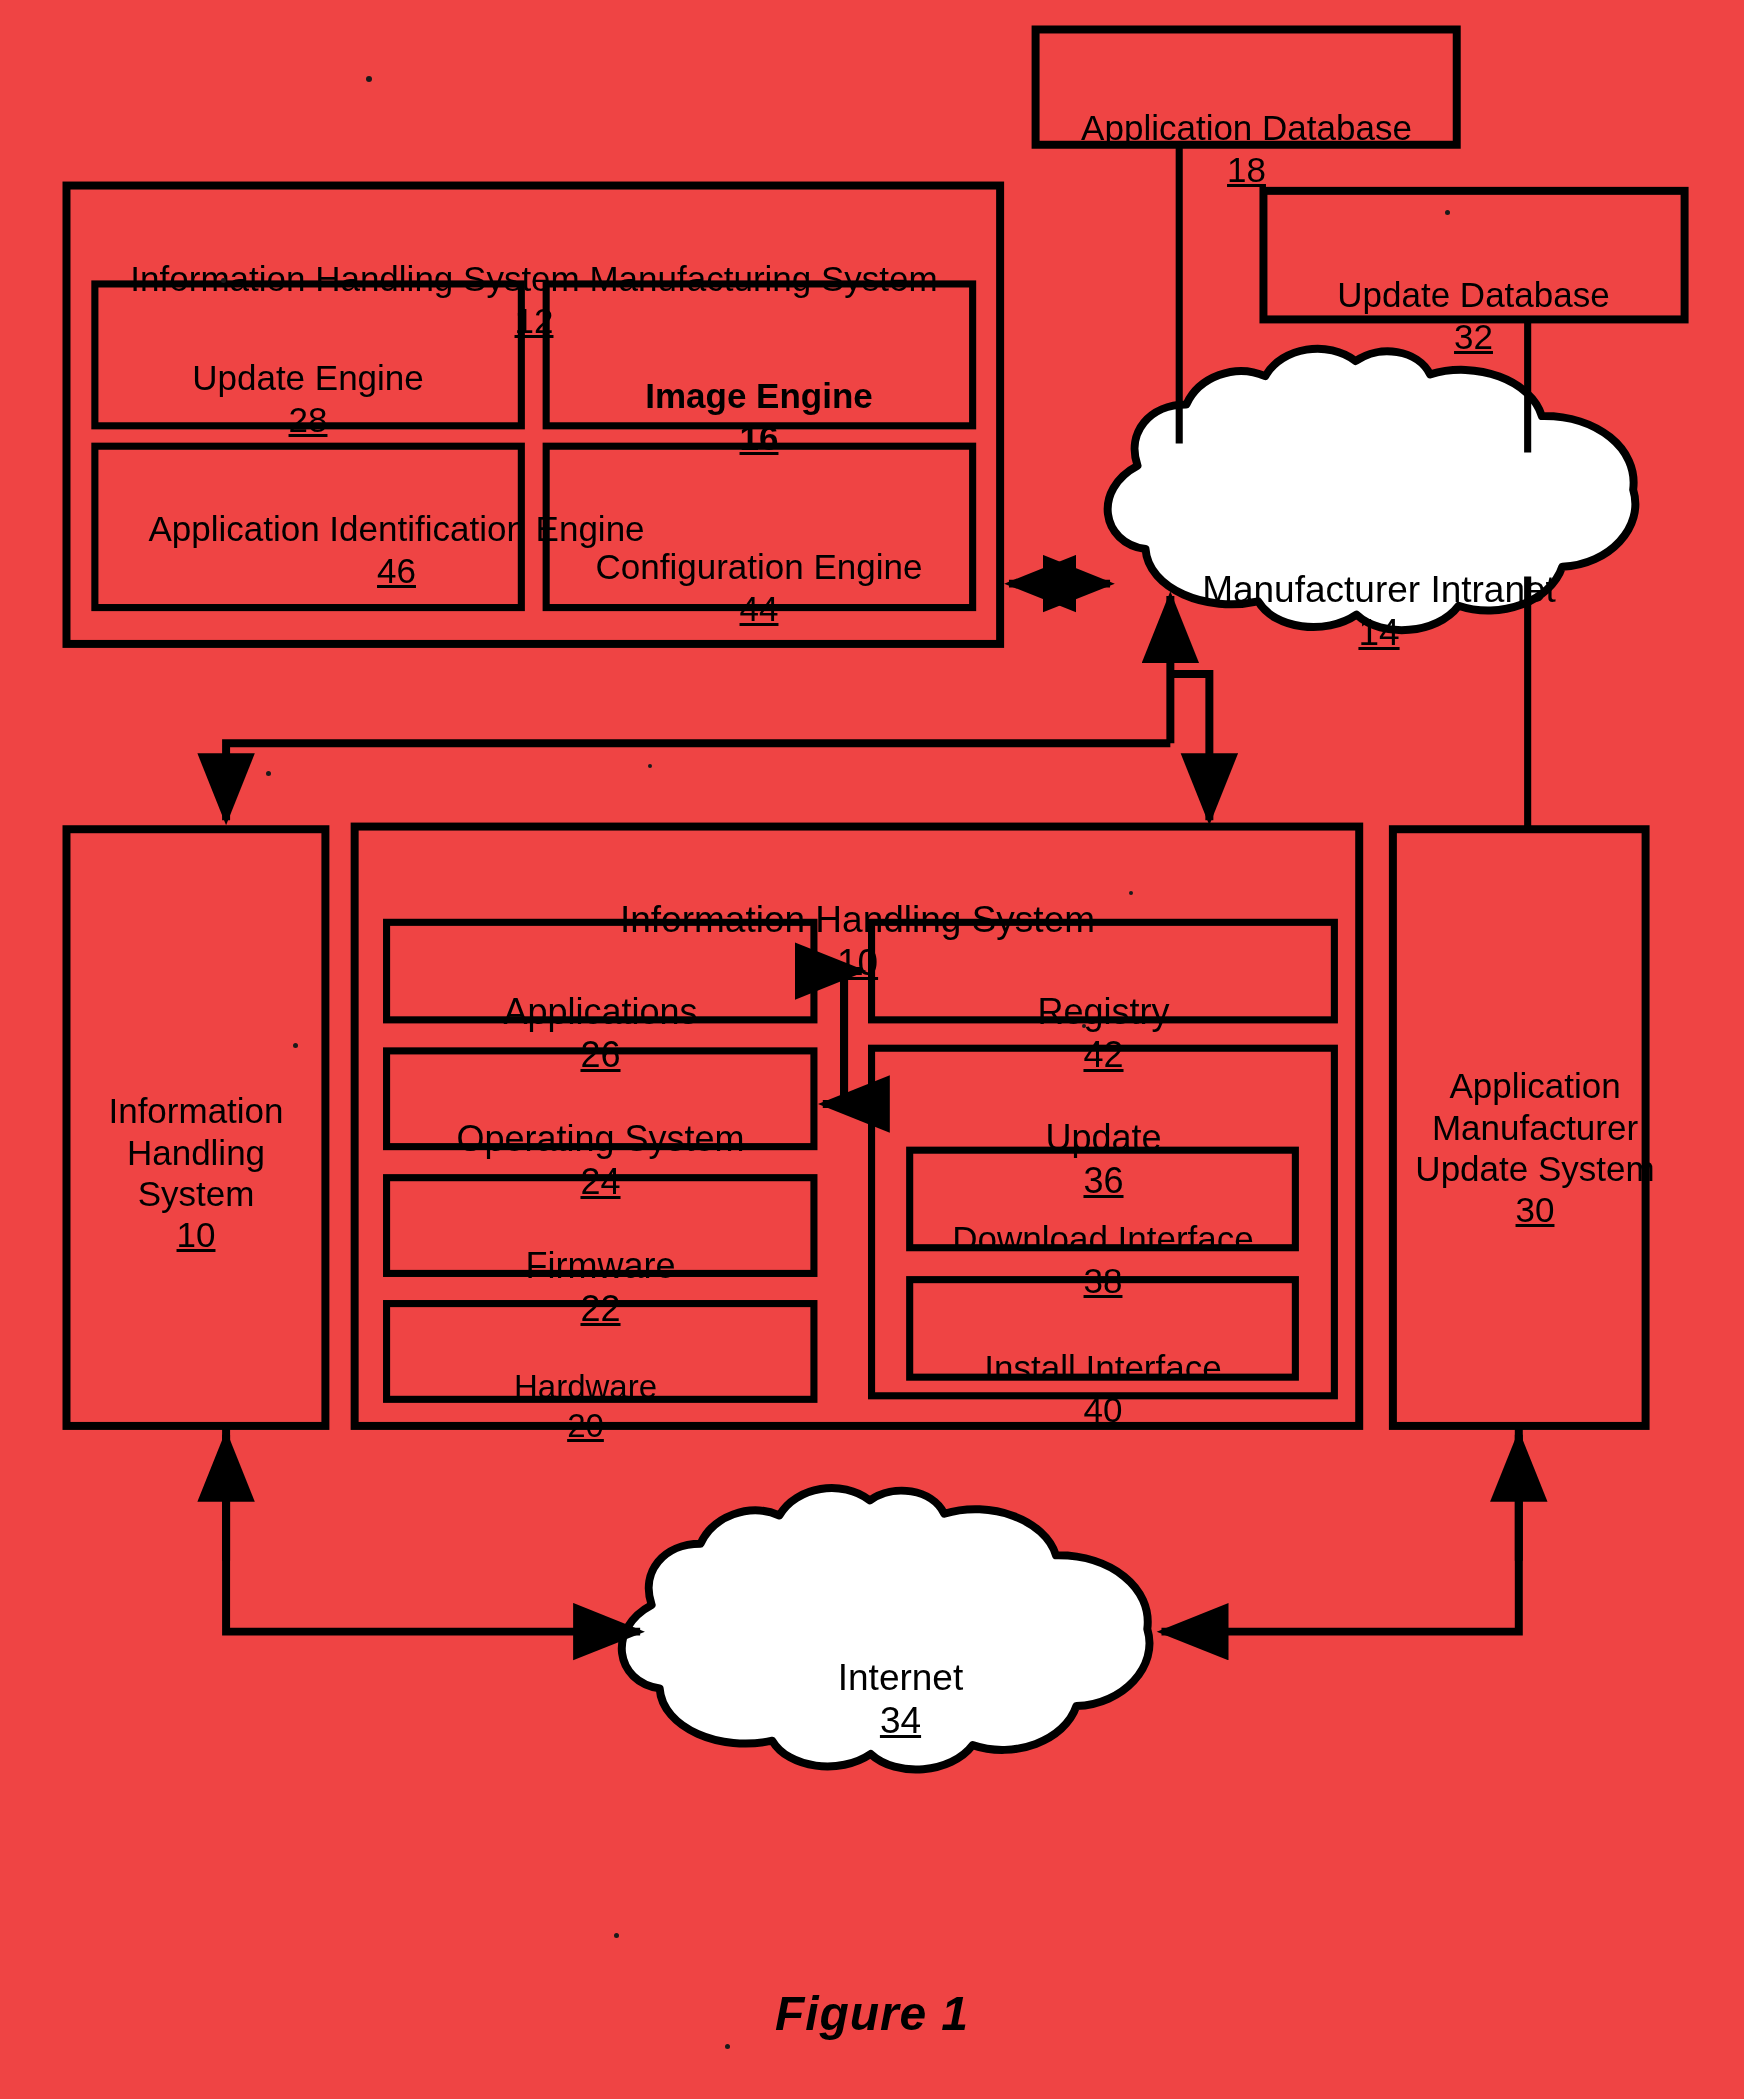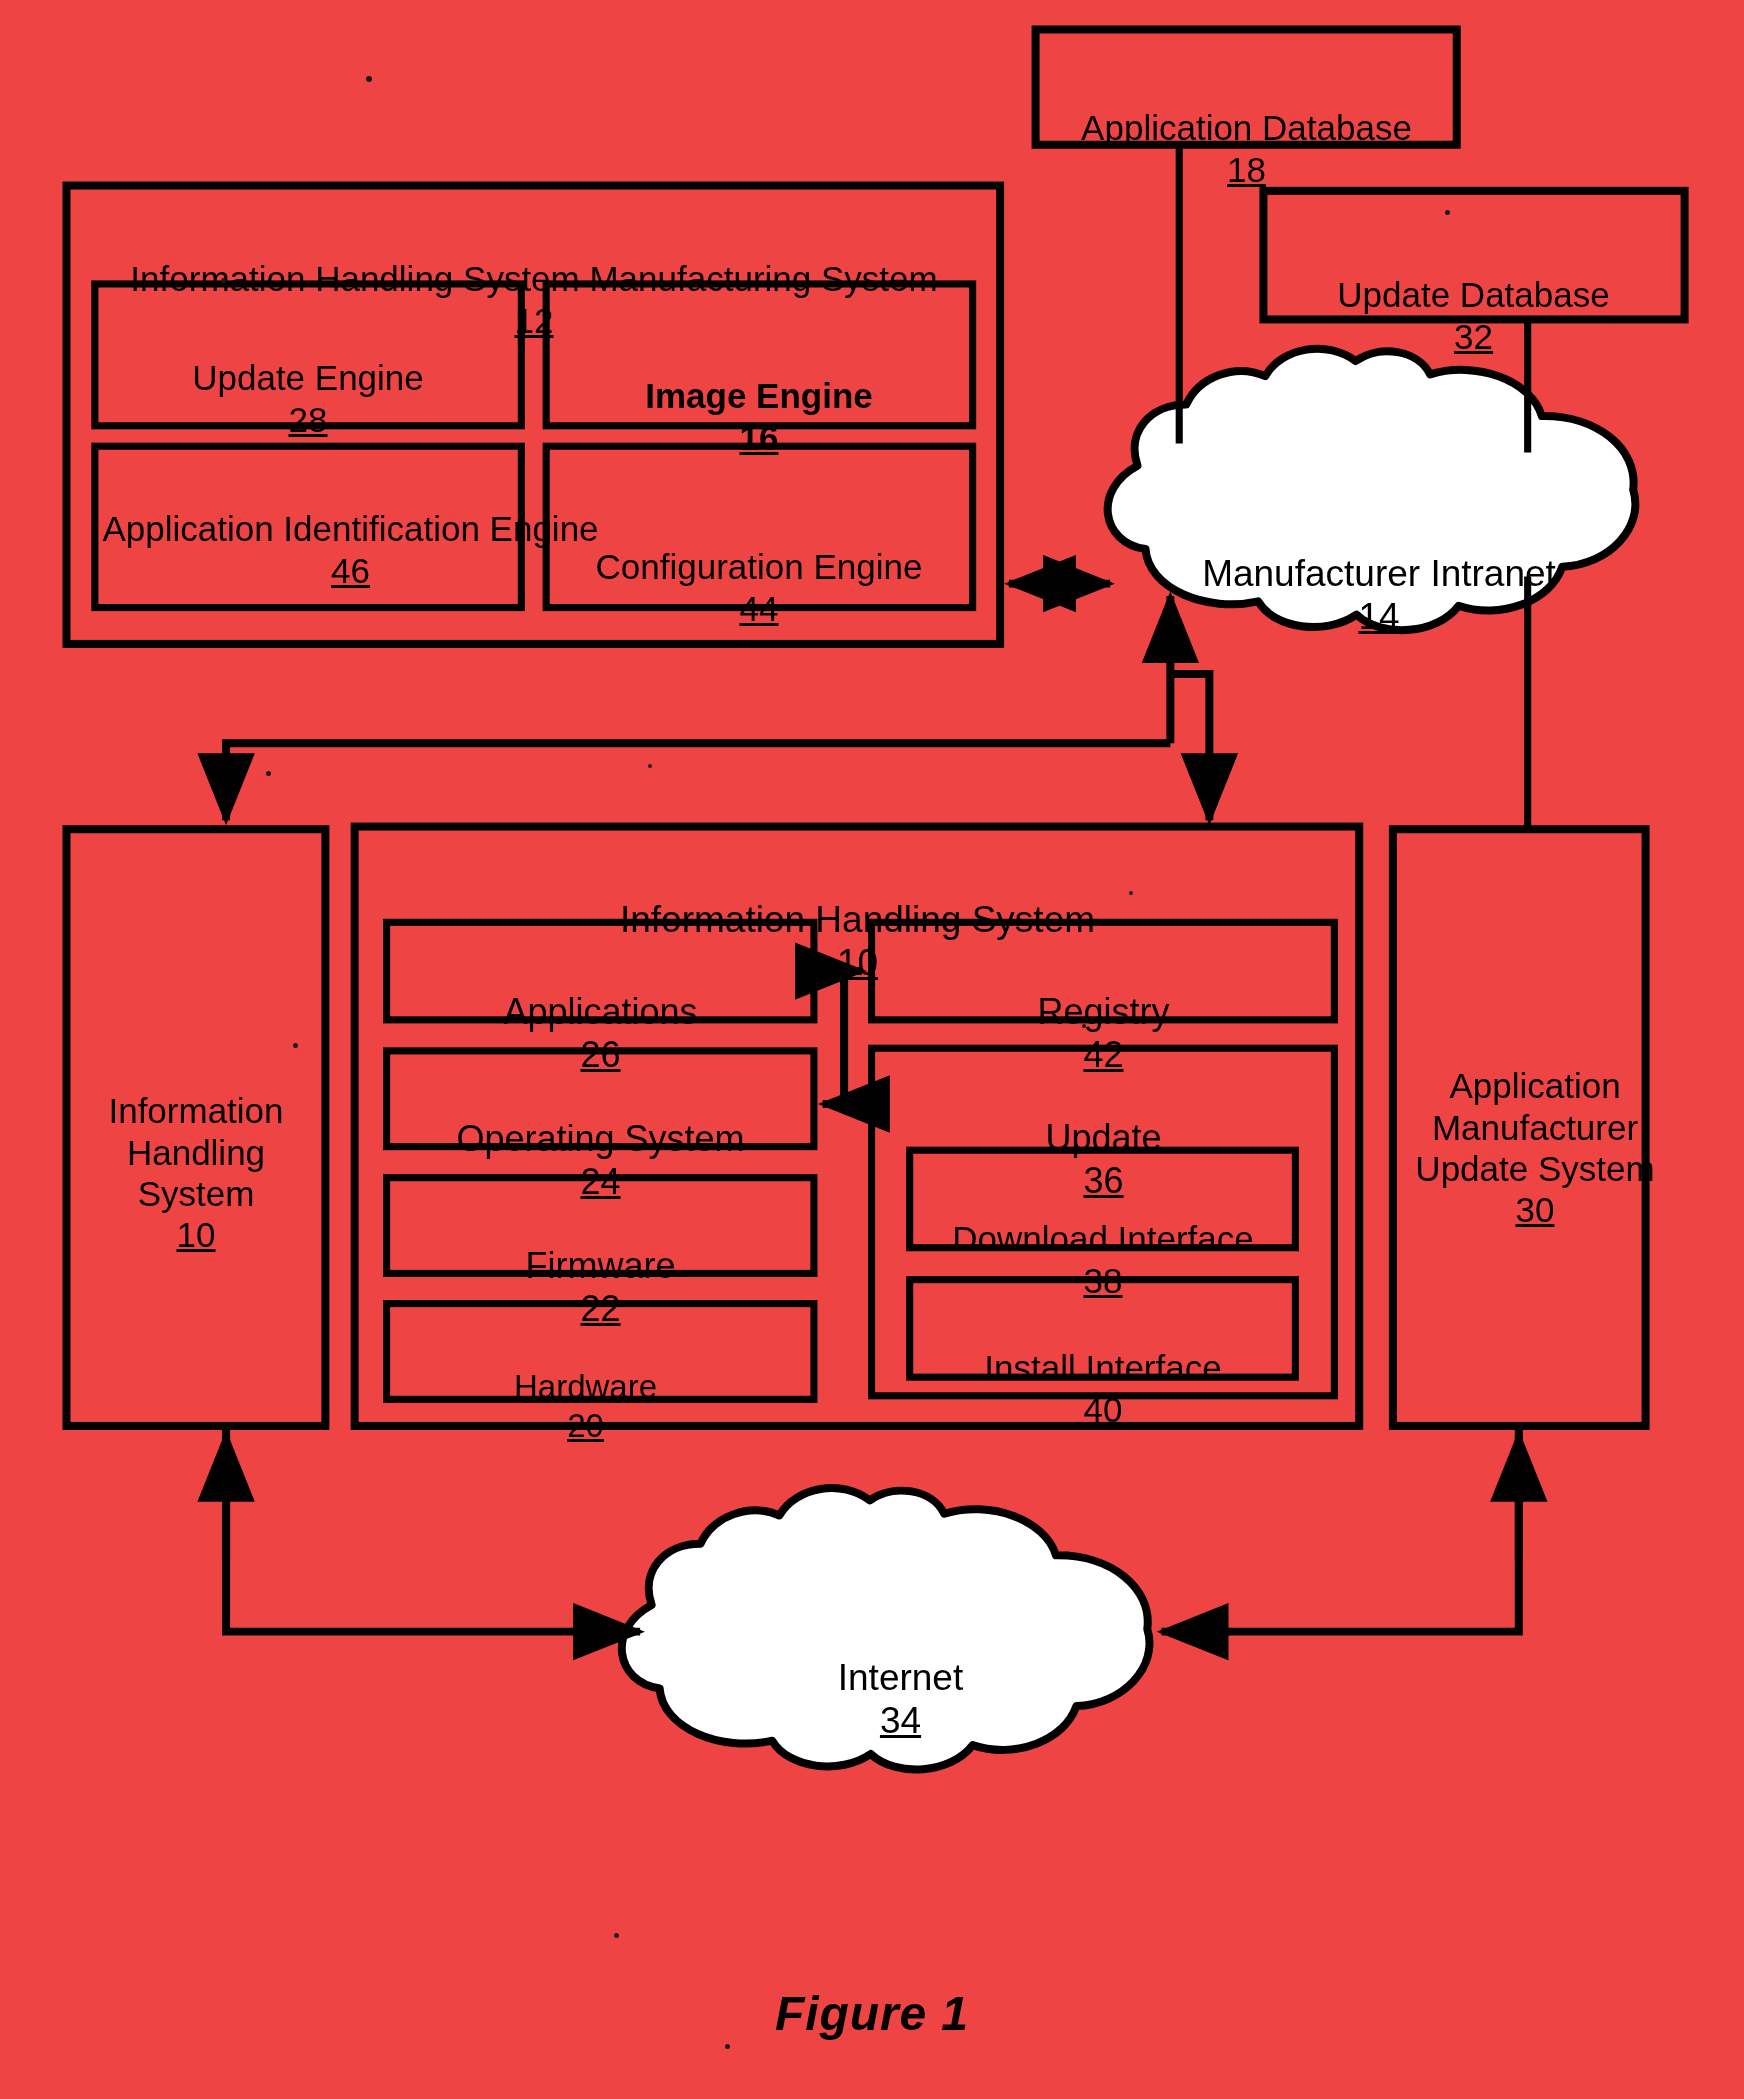--- a/index.html
+++ b/index.html
@@ -178,31 +178,31 @@
   <div class="lbl" style="left:95px; top:316px; width:426px; font-size:35px;">
     <span>Update Engine</span>
     <span class="num">28</span>
   </div>
 
   <div class="lbl" style="left:546px; top:334px; width:426px; font-size:35px;font-weight:bold;">
     <span>Image Engine</span>
     <span class="num">16</span>
   </div>
 
-  <div class="lbl" style="left:99px; top:467px; width:503px; font-size:35px;">
+  <div class="lbl" style="left:99px; top:467px; width:503px; font-size:35px;padding-left:46px;">
     <span>Application Identification Engine</span>
     <span class="num">46</span>
   </div>
 
   <div class="lbl" style="left:546px; top:505px; width:426px; font-size:35px;">
     <span>Configuration Engine</span>
     <span class="num">44</span>
   </div>
 
-  <div class="lbl" style="left:1113px; top:508px; width:532px; font-size:37px;">
+  <div class="lbl" style="left:1113px; top:524px; width:532px; font-size:37px;">
     <span>Manufacturer Intranet</span>
     <span class="num">14</span>
   </div>
 
   <div class="lbl" style="left:71px; top:1049px; width:250px; font-size:35px;">
     <span>Information Handling System</span>
     <span class="num">10</span>
   </div>
 
   <div class="lbl" style="left:364px; top:854px; width:987px; font-size:37px;">

